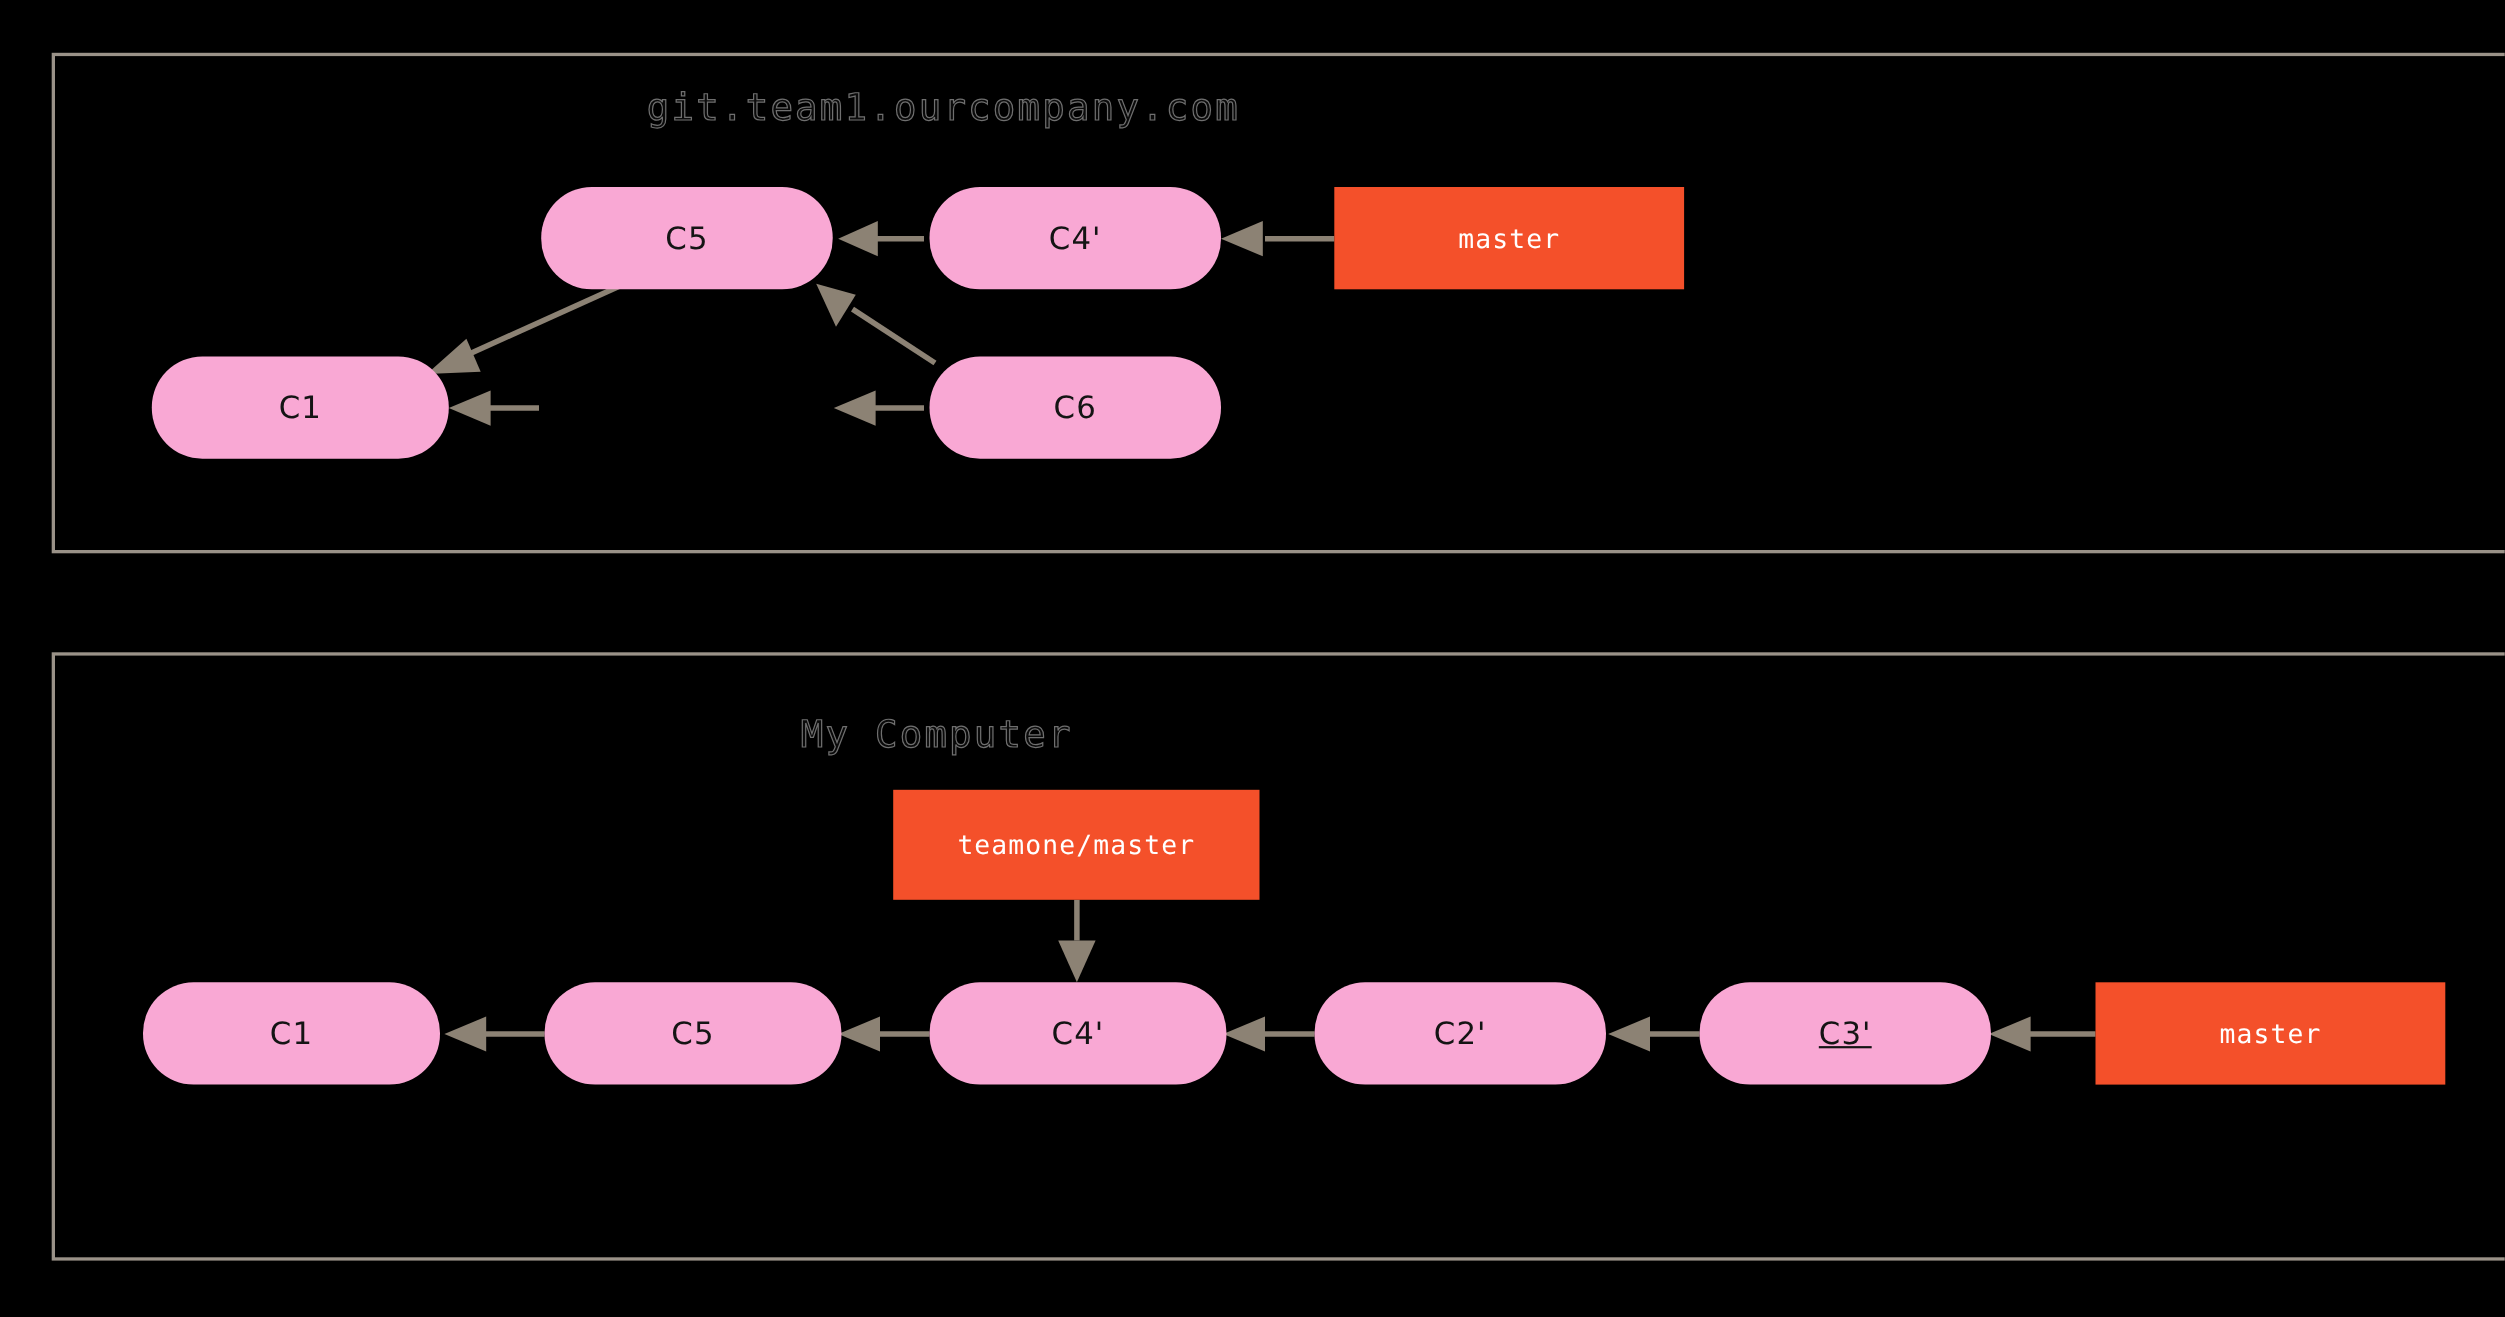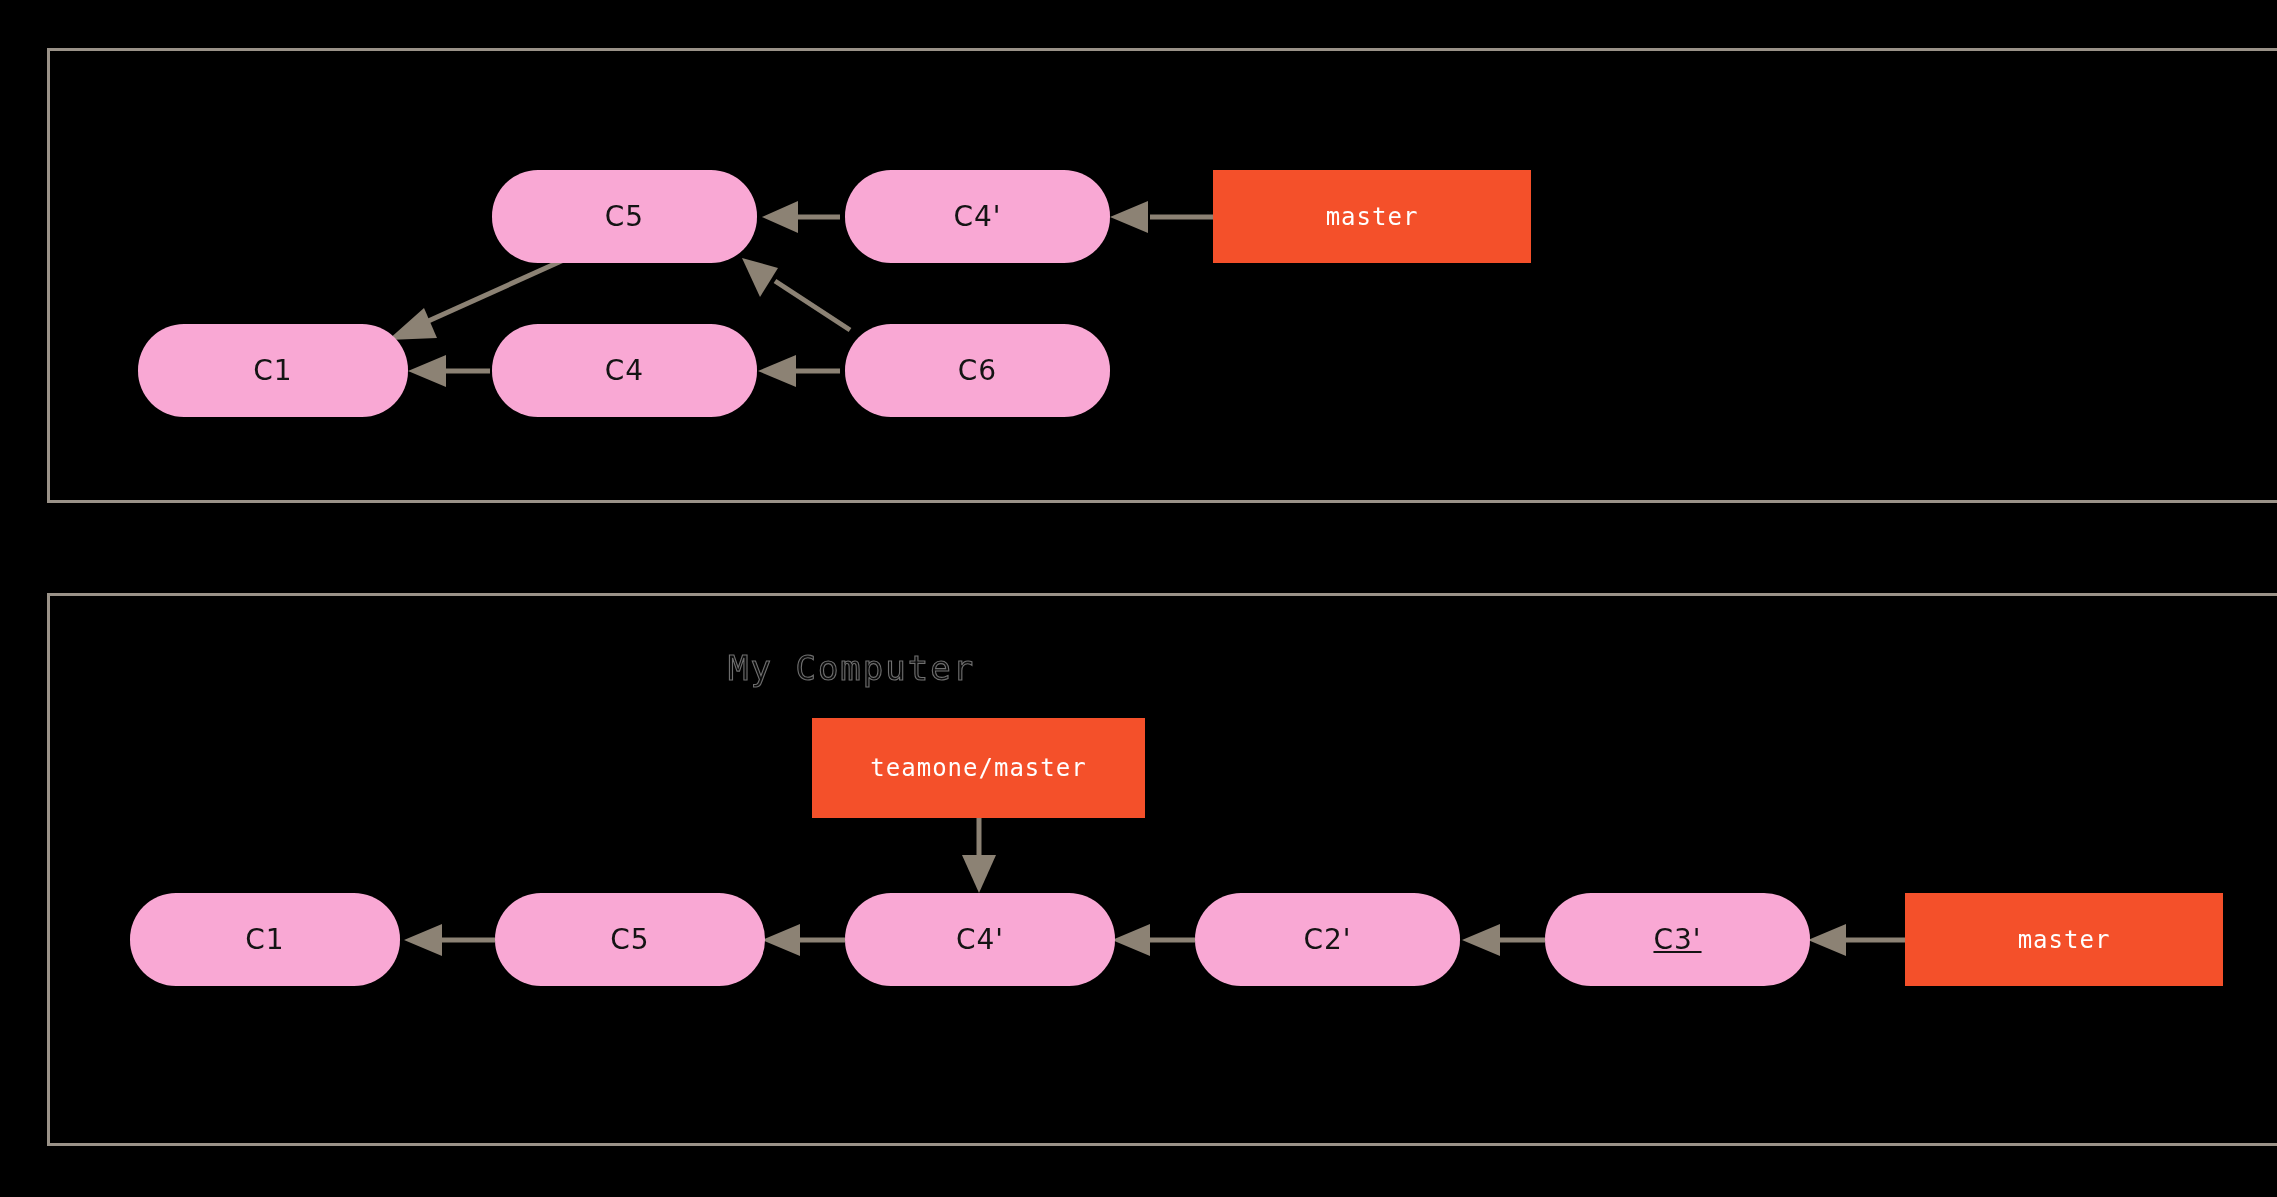--- a/index.html
+++ b/index.html
@@ -109,20 +109,21 @@
     fill: #8c8274;
   }
 </style>
 </head>
 <body>
 
 <div id="stage">
 
   <div class="panel" id="panel-remote"></div>
 
+  <div class="panel-title" id="title-remote">git.team1.ourcompany.com</div>
 
   <svg id="edges-remote" width="2277" height="1197">
 
     <g>
       <line class="edge-line" x1="840" y1="217" x2="790" y2="217"></line>
       <polygon class="edge-head" points="762,217 798,201 798,233"></polygon>
     </g>
 
     <g>
       <line class="edge-line" x1="1213" y1="217" x2="1150" y2="217"></line>
@@ -151,21 +152,20 @@
   </svg>
 
   <div class="commit" style="left:492px; top:170px; width:265px; height:93px;">C5</div>
 
   <div class="commit" style="left:845px; top:170px; width:265px; height:93px;">C4'</div>
 
   <div class="branch" style="left:1213px; top:170px; width:318px; height:93px;">master</div>
 
   <div class="commit" style="left:138px; top:324px; width:270px; height:93px;">C1</div>
 
-  <div class="commit" style="left:492px; top:324px; width:265px; height:93px;">C4</div>
 
   <div class="commit" style="left:845px; top:324px; width:265px; height:93px;">C6</div>
 
   <div class="panel" id="panel-local"></div>
 
   <div class="panel-title" id="title-local">My Computer</div>
 
   <svg id="edges-local" width="2277" height="1197">
 
     <g>

